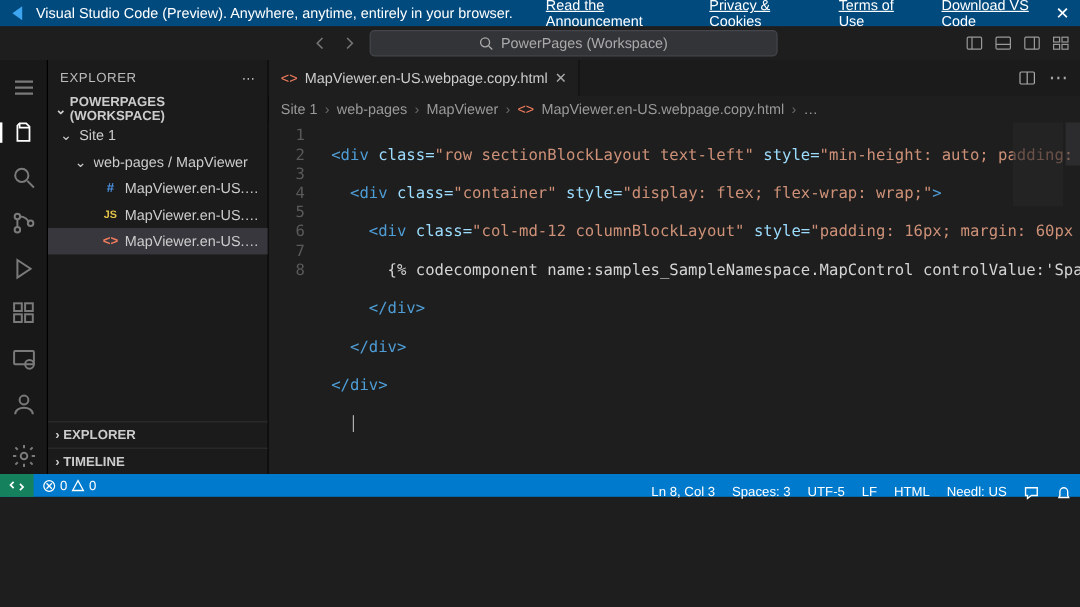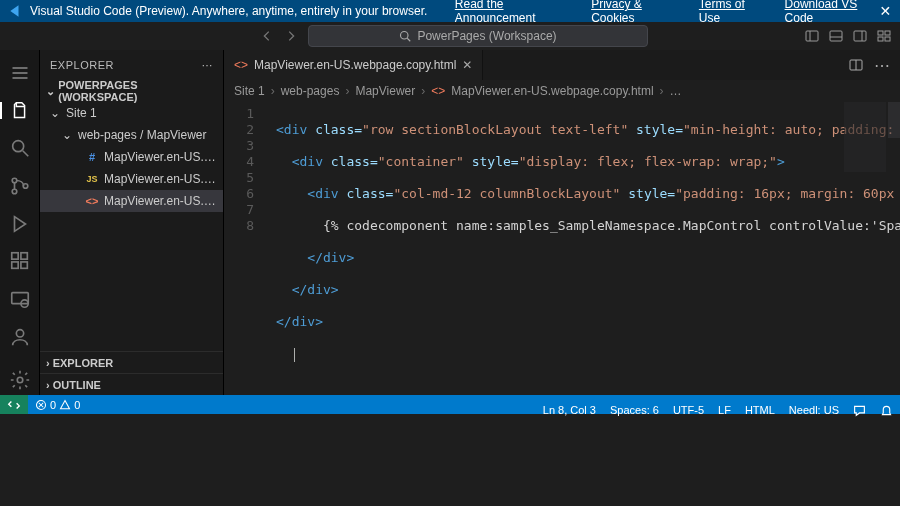--- a/index.html
+++ b/index.html
@@ -248,21 +248,21 @@
         <span class="label">MapViewer.en-US.webpag…</span>
       </div>
     </div>
     <div class="sidebar-bottom">
       <div class="section-head">
         <span class="chev">›</span>
         <span>EXPLORER</span>
       </div>
       <div class="section-head">
         <span class="chev">›</span>
-        <span>OUTLINE</span>
+        <span>TIMELINE</span>
       </div>
     </div>
   </div>
 
   <div class="editor">
     <div class="tabs">
       <div class="tab">
         <span class="fi">&lt;&gt;</span>
         <span>MapViewer.en-US.webpage.copy.html</span>
         <span class="cls">✕</span>
@@ -332,21 +332,21 @@
           <line x1="11" y1="5" x2="5" y2="11"></line>
         </svg>
     <span>0</span>
     <svg width="12" height="12" viewBox="0 0 16 16" stroke="#fff" fill="none" stroke-width="1.4">
           <path d="M8 2 L14 13 H2 Z"></path>
         </svg>
     <span>0</span>
   </div>
   <div class="right">
     <div class="item">Ln 8, Col 3</div>
-    <div class="item">Spaces: 6</div>
+    <div class="item">Spaces: 3</div>
     <div class="item">UTF-5</div>
     <div class="item">LF</div>
     <div class="item">HTML</div>
     <div class="item">Needl: US</div>
     <div class="item">
           <svg width="13" height="13" viewBox="0 0 16 16" stroke="#fff" fill="none" stroke-width="1.4">
             <path d="M2 3h12v8H8l-4 3v-3H2z"></path>
           </svg>
         </div>
     <div class="item">

